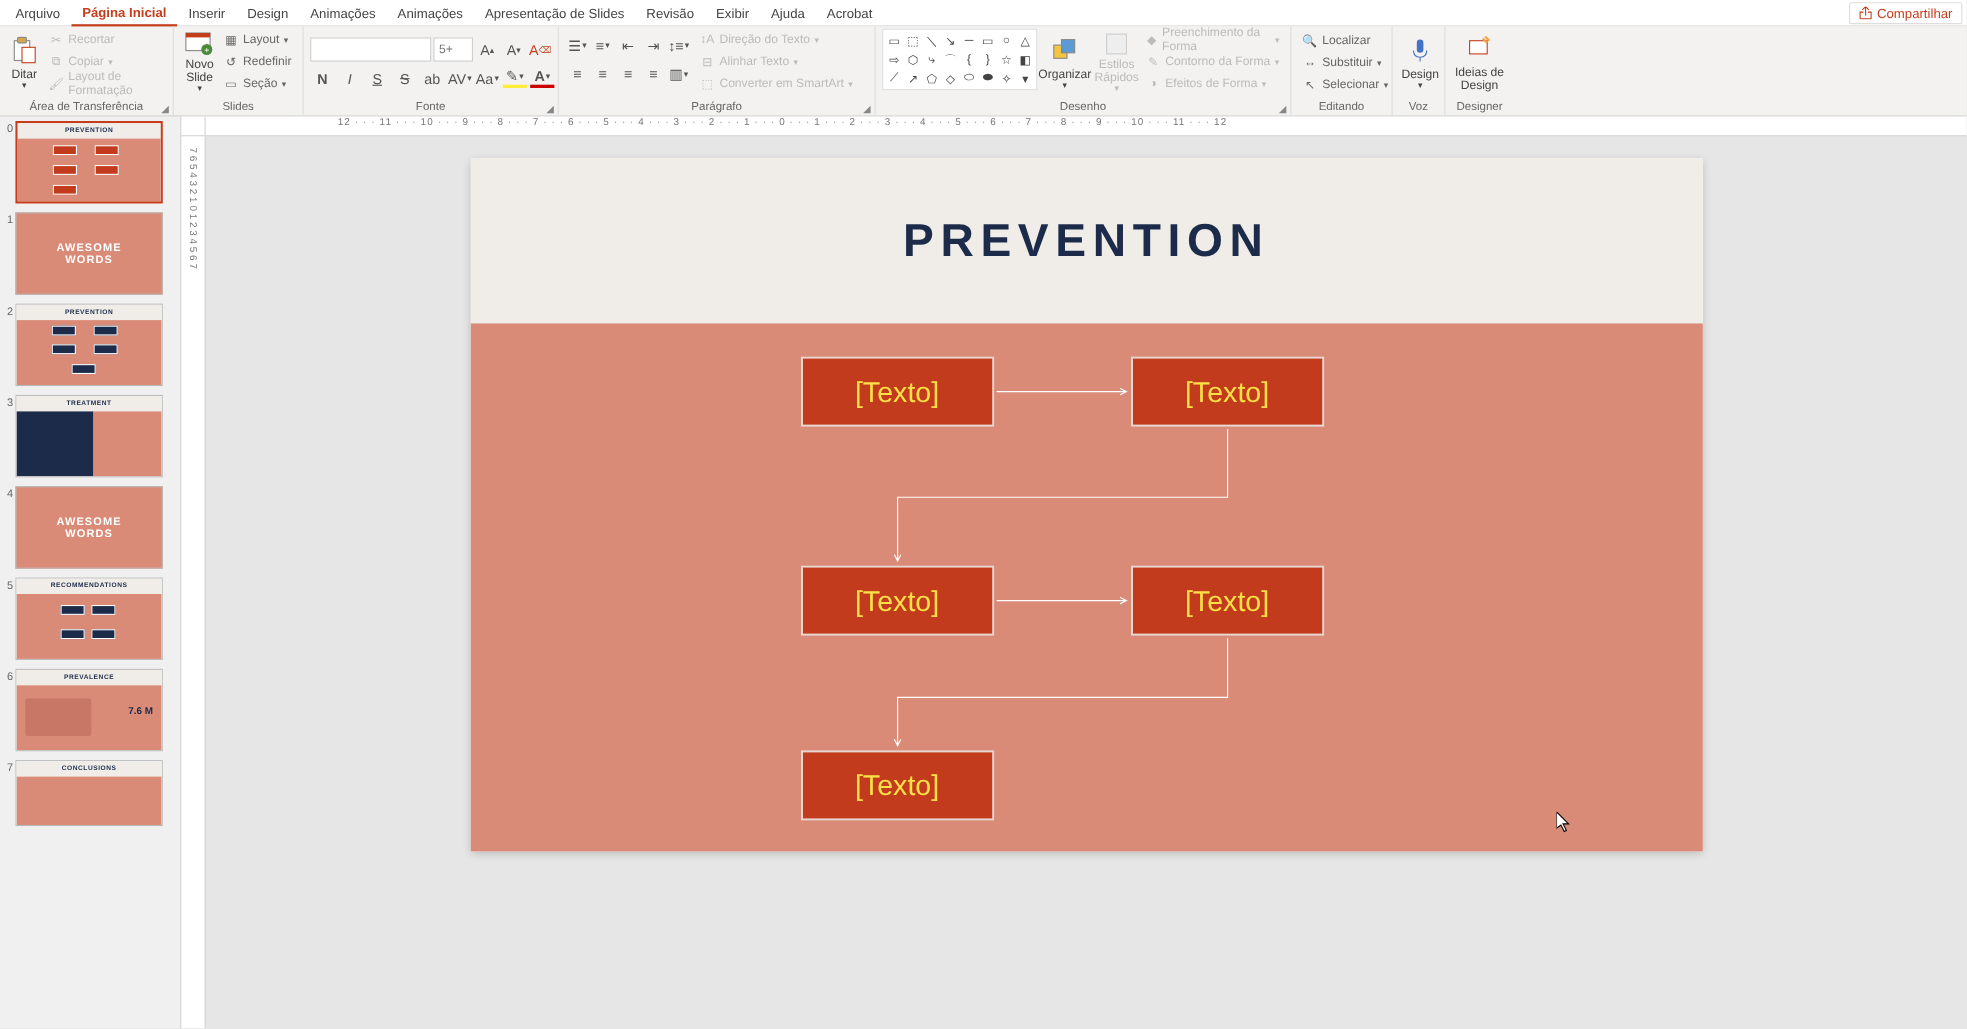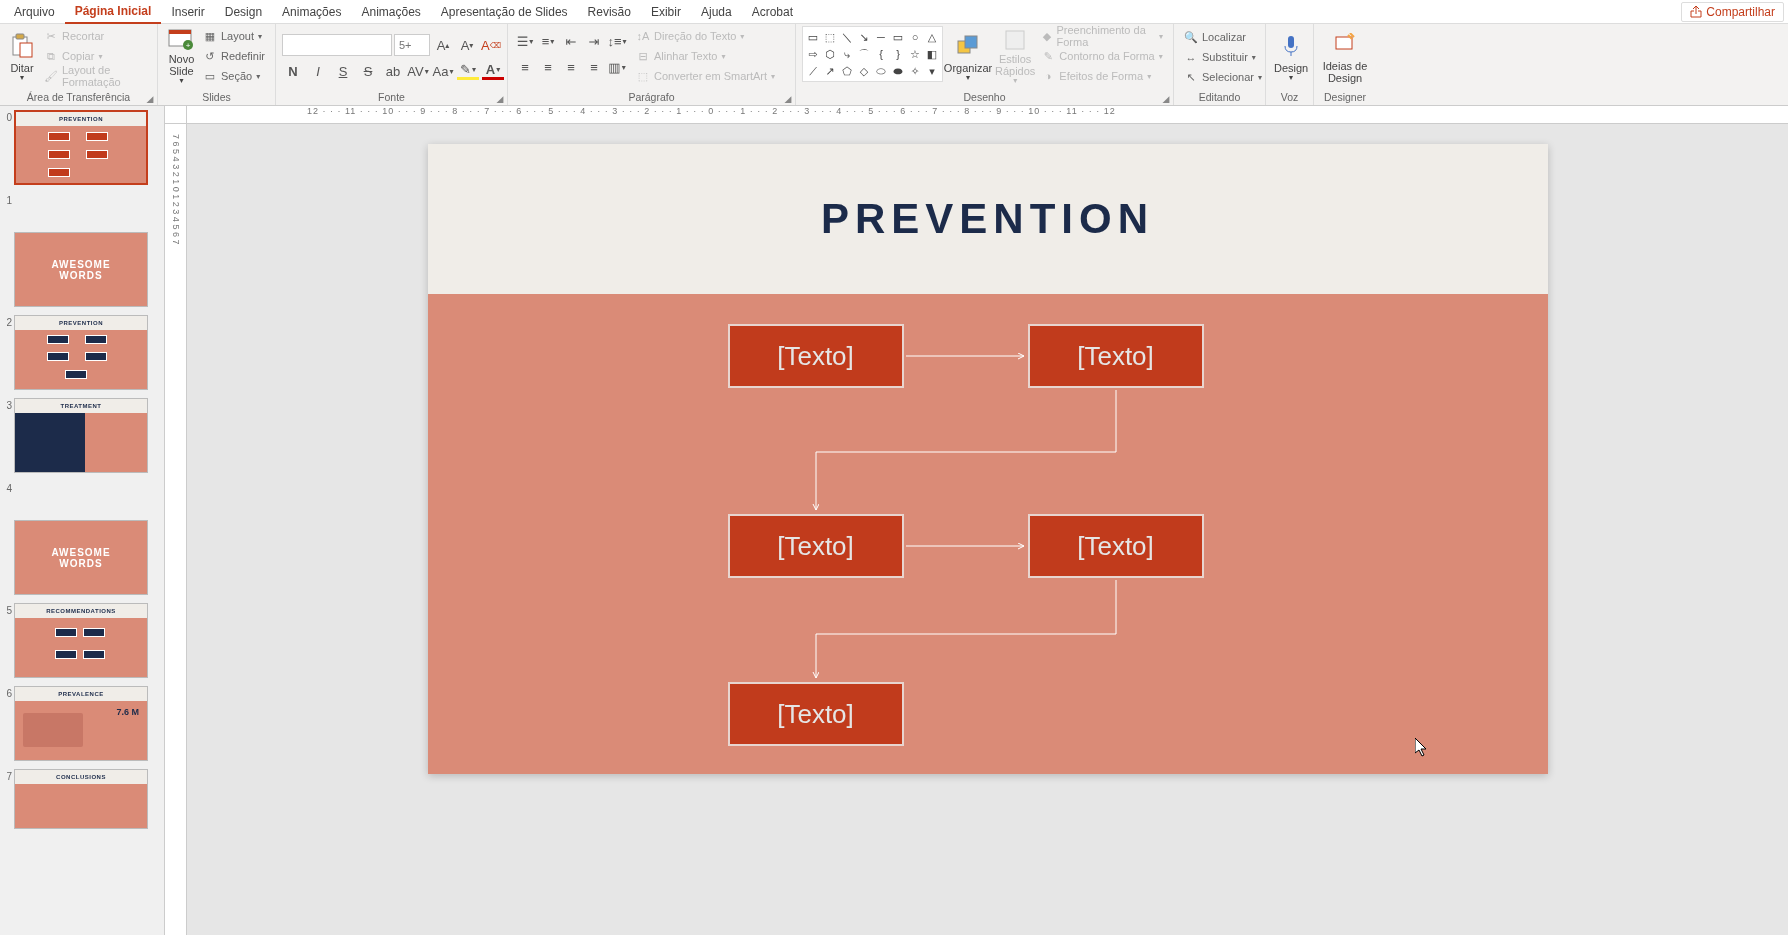--- a/index.html
+++ b/index.html
@@ -43,40 +43,40 @@
 .ruler-h { height: 18px; background: #fff; border-bottom: 1px solid #ccc; font-size: 9px; color: #666; display: flex; padding-left: 200px; letter-spacing: 1px; }
 .ruler-v { width: 22px; background: #fff; border-right: 1px solid #ccc; font-size: 9px; color: #666; display: flex; flex-direction: column; align-items: center; padding-top: 10px; }
 
 
 .main { display: flex; height: calc(935px - 24px - 82px); }
 .thumbs { width: 165px; background: #f0f0f0; border-right: 1px solid #ccc; overflow-y: auto; padding: 4px 2px; }
 .thumb-wrap { display: flex; align-items: flex-start; margin-bottom: 8px; }
 .thumb-num { width: 12px; font-size: 10px; color: #666; text-align: right; padding-right: 2px; padding-top: 2px; }
 .thumb { width: 134px; height: 75px; background: #fff; border: 1px solid #bbb; position: relative; overflow: hidden; }
 .thumb.active { border: 2px solid #c43e1c; }
-.thumb.salmon { background: #da8b77; margin-top: 39px; }
+.thumb.salmon { background: #da8b77; }
 .thumb .mini-title { position: absolute; top: 4px; left: 0; right: 0; text-align: center; font-size: 6px; font-weight: bold; color: #1c2b4a; letter-spacing: 0.5px; }
 .thumb .mini-header { position: absolute; top: 0; left: 0; right: 0; height: 14px; background: #f0ede8; }
 .thumb .mini-body { position: absolute; top: 14px; left: 0; right: 0; bottom: 0; background: #da8b77; }
 .thumb .words { display: flex; align-items: center; justify-content: center; height: 100%; color: #fff; font-size: 10px; font-weight: bold; letter-spacing: 1px; text-align: center; line-height: 1.1; }
 .thumb .mini-box { position: absolute; background: #c13b1c; border: 1px solid #fff; width: 22px; height: 9px; }
 .thumb .mini-box.dark { background: #1c2b4a; }
 
 .editor { flex: 1; display: flex; background: #e6e6e6; position: relative; }
 .ruler-corner { width: 22px; height: 18px; background: #fff; border-right: 1px solid #ccc; border-bottom: 1px solid #ccc; }
 .ruler-row { display: flex; }
 .canvas-row { display: flex; flex: 1; }
 .canvas-scroll { flex: 1; overflow: auto; display: flex; justify-content: center; padding-top: 20px; }
 
 
 .slide { width: 1120px; height: 630px; background: #fff; box-shadow: 0 2px 8px rgba(0,0,0,0.2); position: relative; }
 .slide-header { height: 150px; background: #f0ede8; display: flex; align-items: center; justify-content: center; }
 .slide-title { font-size: 42px; color: #1c2b4a; letter-spacing: 6px; font-weight: 600; }
 .slide-body { position: absolute; top: 150px; left: 0; right: 0; bottom: 0; background: #da8b77; }
-.smartbox { position: absolute; width: 176px; height: 64px; background: #c13b1c; border: 2px solid #e8d5cf; display: flex; align-items: center; justify-content: center; color: #e5e5e5; font-size: 26px; }
+.smartbox { position: absolute; width: 176px; height: 64px; background: #c13b1c; border: 2px solid #e8d5cf; display: flex; align-items: center; justify-content: center; color: #fde047; font-size: 26px; }
 
 
 .ruler-text { font-size: 9px; color: #777; white-space: nowrap; overflow: hidden; }
 
 .cursor { position: absolute; left: 1415px; top: 738px; font-size: 16px; color: #000; pointer-events: none; }
 svg { display: block; }
 </style>
 </head>
 <body>
 
@@ -436,21 +436,21 @@
             <div class="mini-box dark" style="left:68px;top:32px"></div>
         </div>
       </div>
     </div>
     <div class="thumb-wrap">
       <div class="thumb-num">6</div>
       <div class="thumb">
         <div class="mini-header"></div>
           <div class="mini-title">PREVALENCE</div>
         <div class="mini-body">
-          <div style="position:absolute;right:8px;top:6px;color:#1c2b4a;font-size:9px;font-weight:bold">7.6 M</div>
+          <div style="position:absolute;right:8px;top:18px;color:#1c2b4a;font-size:9px;font-weight:bold">7.6 M</div>
           <div style="position:absolute;left:8px;top:12px;width:60px;height:34px;background:#c87766;border-radius:2px"></div>
         </div>
       </div>
     </div>
     <div class="thumb-wrap">
       <div class="thumb-num">7</div>
       <div class="thumb" style="height:60px">
         <div class="mini-header"></div>
           <div class="mini-title">CONCLUSIONS</div>
         <div class="mini-body"></div>

